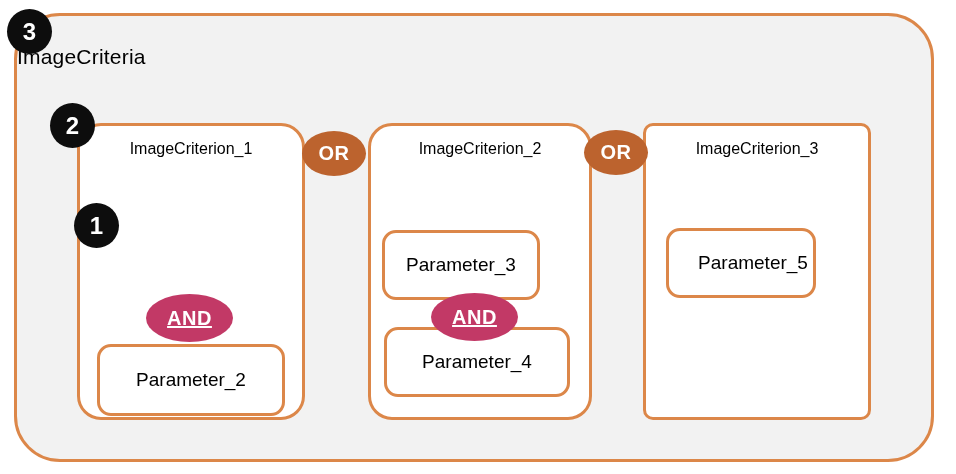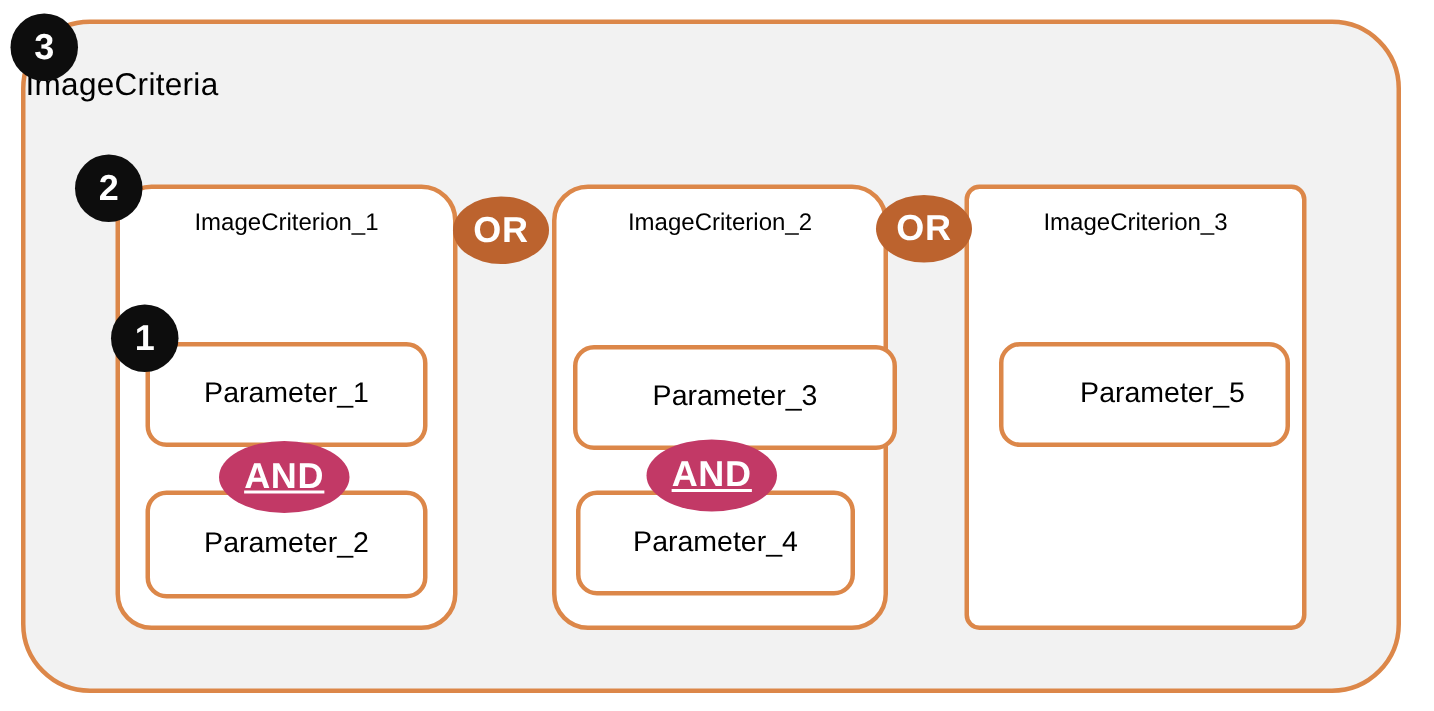--- a/index.html
+++ b/index.html
@@ -64,34 +64,34 @@
     box-sizing: border-box;
     background: var(--box-fill, #fff);
     border: 3px solid var(--border-orange, #DC8749);
     border-radius: 14px;
     display: flex;
     align-items: center;
     justify-content: center;
     font-size: 19px;
   }
   #p1 { left: 97px;  top: 228px; width: 188px; height: 70px; }
-  #p2 { left: 97px;  top: 327px; width: 188px; height: 72px; }
-  #p3 { left: 382px; top: 230px; width: 216px; height: 70px; }
+  #p2 { left: 97px;  top: 344px; width: 188px; height: 72px; }
+  #p3 { left: 382px; top: 230px; width: 158px; height: 70px; }
   #p4 { left: 384px; top: 327px; width: 186px; height: 70px; }
-  #p5 { left: 666px; top: 228px; width: 194px; height: 70px; padding-left: 24px; }
+  #p5 { left: 666px; top: 228px; width: 150px; height: 70px; padding-left: 24px; }
   
   .badge {
     position: absolute;
     border-radius: 50%;
     display: flex;
     align-items: center;
     justify-content: center;
     color: var(--badge-text, #fff);
     font-weight: bold;
-    font-size: 24px;
+    font-size: 20px;
     letter-spacing: 0.5px;
   }
   .or  { background: var(--or-badge-fill, #BC632E); width: 64px; height: 45px; }
   #or1 { left: 302px; top: 131px; }
   #or2 { left: 584px; top: 130px; }
   .and { background: var(--and-badge-fill, #C23966); width: 87px; height: 48px; text-decoration: underline; }
   #and1 { left: 146px; top: 294px; }
   #and2 { left: 431px; top: 293px; }
   
   .marker {
@@ -125,21 +125,20 @@
   </div>
 
   <div class="criterion" id="c2">
     <div class="criterion-label">ImageCriterion_2</div>
   </div>
 
   <div class="criterion" id="c3">
     <div class="criterion-label">ImageCriterion_3</div>
   </div>
 
-  <div class="param" id="p1">Parameter_1</div>
 
   <div class="param" id="p2">Parameter_2</div>
 
   <div class="param" id="p3">Parameter_3</div>
 
   <div class="param" id="p4">Parameter_4</div>
 
   <div class="param" id="p5">Parameter_5</div>
 
   <div class="badge or" id="or1">OR</div>

